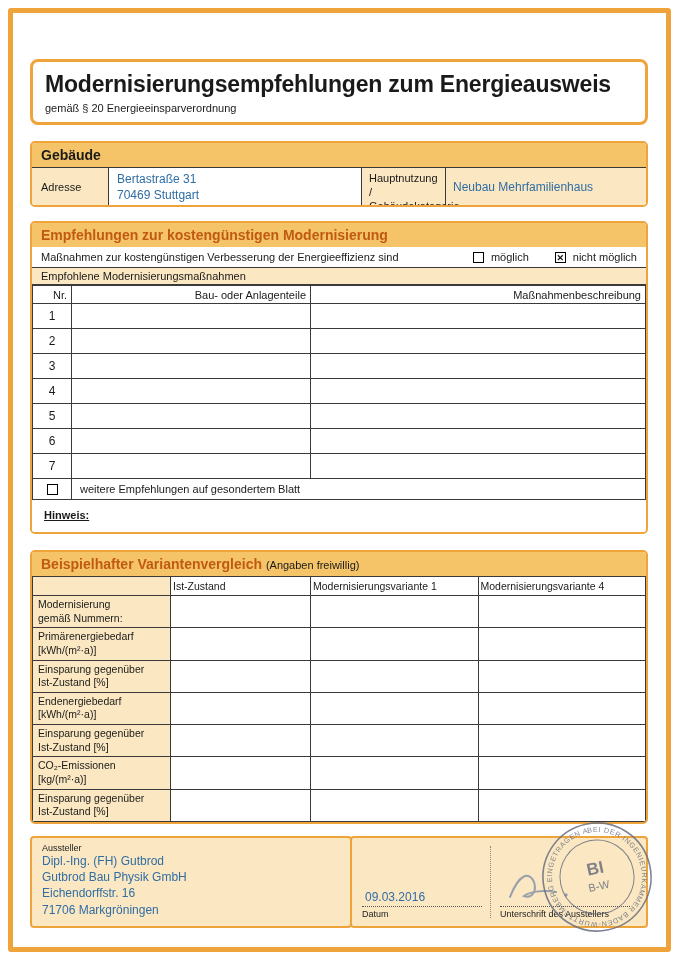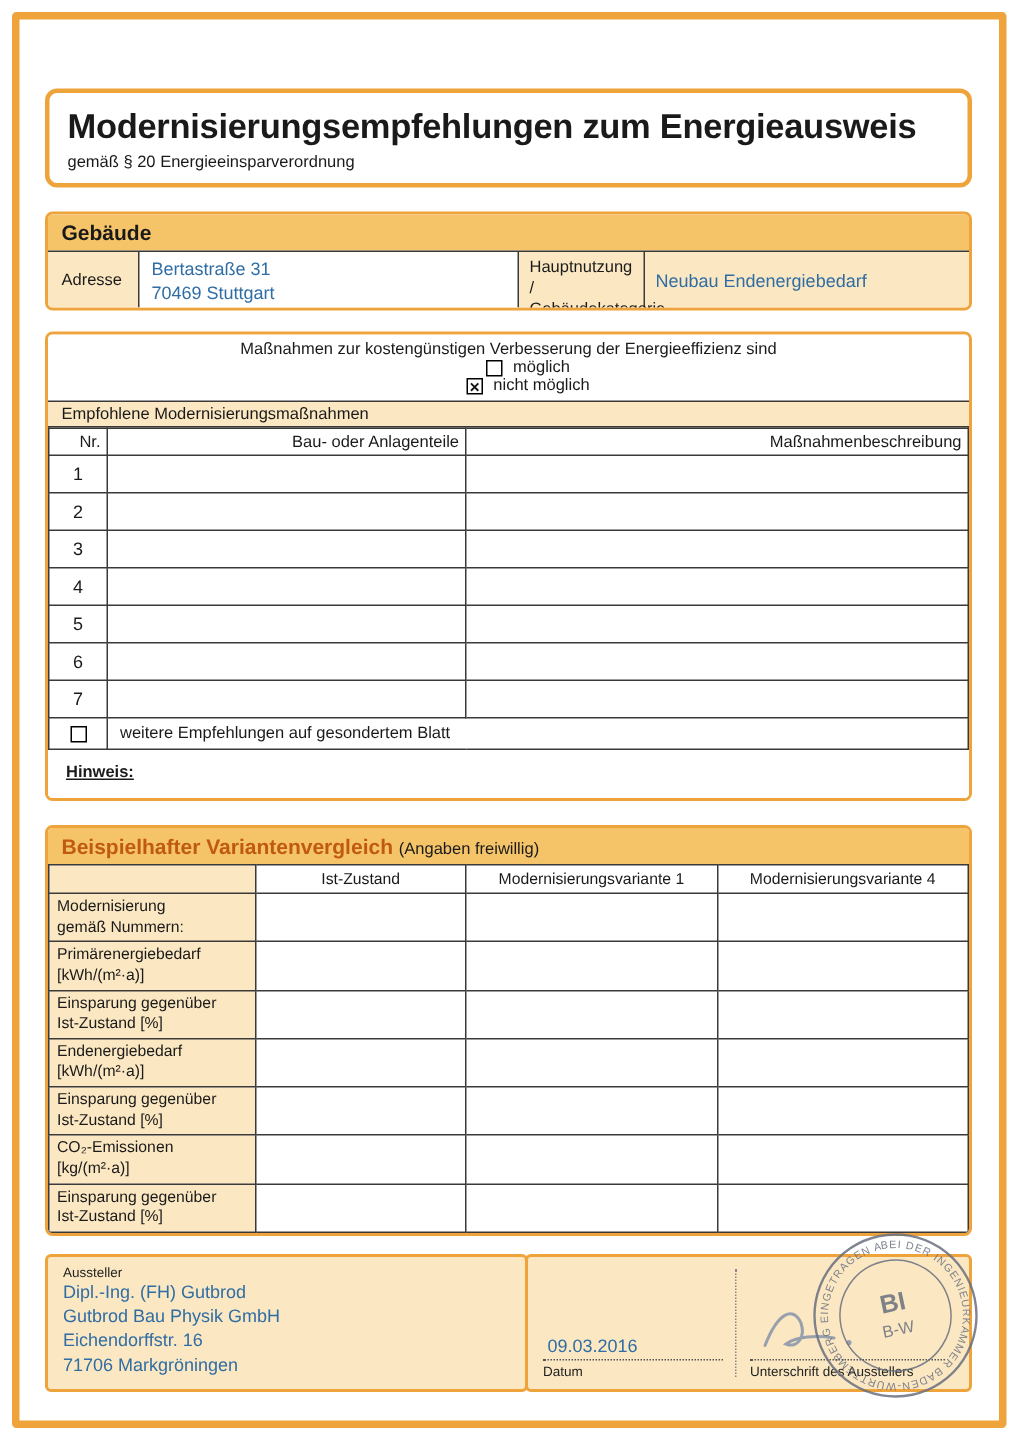--- a/index.html
+++ b/index.html
@@ -25,29 +25,29 @@
 
   
   .box{border:2px solid var(--orange);border-radius:5px;overflow:hidden;background:#fff;}
   .sec-head{background:var(--amber);padding:4px 9px;font-size:14px;font-weight:bold;}
   .orange-text{color:var(--otext);}
   .note{font-size:11px;font-weight:normal;color:var(--ink);}
 
   
   .gebaeude{margin-top:16px;}
   .geb-body{display:flex;background:var(--cream);border-top:1px solid var(--grid);height:38px;font-size:11px;align-items:stretch;}
-  .geb-label{width:60px;display:flex;align-items:center;padding-left:9px;}
+  .geb-label{width:76px;display:flex;align-items:center;padding-left:9px;}
   .addr-box{width:254px;background:#ffffff;border-left:1px solid var(--grid);border-right:1px solid var(--grid);padding:3px 8px;font-size:12px;line-height:1.35;}
   .geb-nutz-label{width:84px;padding:4px 6px 0 7px;line-height:1.25;border-right:1px solid var(--grid);}
   .geb-nutz-value{flex:1;display:flex;align-items:center;padding-left:7px;font-size:12px;}
   .blue{color:var(--blue);}
 
   
   .empfehlungen{margin-top:14px;}
-  .statement-row{display:flex;align-items:center;background:#fff;padding:4px 9px;font-size:11px;border-bottom:1px solid var(--grid);flex-direction:column;}
+  .statement-row{display:flex;align-items:center;background:#fff;padding:4px 9px;font-size:11px;border-bottom:1px solid var(--grid);}
   .statement-row .stext{flex:1;}
   .opt{display:flex;align-items:center;gap:7px;margin-left:26px;white-space:nowrap;}
   .checkbox{width:11px;height:11px;border:1.6px solid #000;background:#fff;display:inline-block;position:relative;flex:0 0 auto;}
   .checkbox.checked::before{content:"\2715";position:absolute;inset:0;font-size:9px;line-height:11px;text-align:center;font-weight:bold;color:#111;}
   .substrip{background:var(--cream);font-size:11px;padding:2px 9px;border-bottom:1px solid var(--grid);}
   .mtable{width:100%;border-collapse:collapse;font-size:11px;}
   .mtable th,.mtable td{border:1px solid var(--grid);}
   .mtable th{font-weight:normal;background:#fff;padding:1px 4px;text-align:right;height:18px;}
   .mtable td{height:25px;background:#fff;}
   .col-nr{width:39px;}
@@ -57,21 +57,21 @@
   .mtable tr.weitere .wlabel{text-align:left;padding-left:8px;}
   .cbcenter{display:flex;justify-content:center;align-items:center;}
   .hinweis{display:flex;gap:15px;padding:9px 10px 11px 12px;font-size:11px;background:#fff;}
   .hl{font-weight:bold;text-decoration:underline;}
   .ht{line-height:1.5;}
 
   
   .variant{margin-top:16px;}
   .vtable{width:100%;border-collapse:collapse;font-size:10.5px;}
   .vtable th,.vtable td{border:1px solid var(--grid);}
-  .vtable th{font-weight:normal;background:#fff;text-align:center;padding:3px 2px;height:19px;}
+  .vtable th{font-weight:normal;background:#fff;text-align:left;padding:3px 2px;height:19px;}
   .vtable td{height:30px;background:#fff;}
   .vlabel{background:var(--cream) !important;text-align:left;padding:2px 5px;line-height:1.3;width:138px;}
   .c-ist{width:140px;}
   .crossed{background-image:
       linear-gradient(to top right, transparent calc(50% - 0.7px), #8f8f8f calc(50% - 0.7px), #8f8f8f calc(50% + 0.7px), transparent calc(50% + 0.7px)),
       linear-gradient(to bottom right, transparent calc(50% - 0.7px), #8f8f8f calc(50% - 0.7px), #8f8f8f calc(50% + 0.7px), transparent calc(50% + 0.7px));}
 
   
   .footer{display:flex;margin-top:12px;height:92px;}
   .fbox{border:2px solid var(--orange);border-radius:4px;background:var(--cream);height:100%;}
@@ -105,25 +105,26 @@
       <div class="geb-body">
         <div class="geb-label">Adresse</div>
         <div class="addr-box">
           <div class="blue">Bertastraße 31</div>
           <div class="blue">70469 Stuttgart</div>
         </div>
         <div class="geb-nutz-label">
           <div>Hauptnutzung /</div>
           <div>Gebäudekategorie</div>
         </div>
-        <div class="geb-nutz-value blue">Neubau Endenergiebedarf</div>
+        <div class="geb-nutz-value blue">Neubau Mehrfamilienhaus</div>
       </div>
     </section>
 
     <section class="box empfehlungen">
+      <div class="sec-head orange-text">Empfehlungen zur kostengünstigen Modernisierung</div>
 
       <div class="statement-row">
         <span class="stext">Maßnahmen zur kostengünstigen Verbesserung der Energieeffizienz sind</span>
         <span class="opt">
           <span class="checkbox"></span>
           <span>möglich</span>
         </span>
         <span class="opt">
           <span class="checkbox checked"></span>
           <span>nicht möglich</span>

